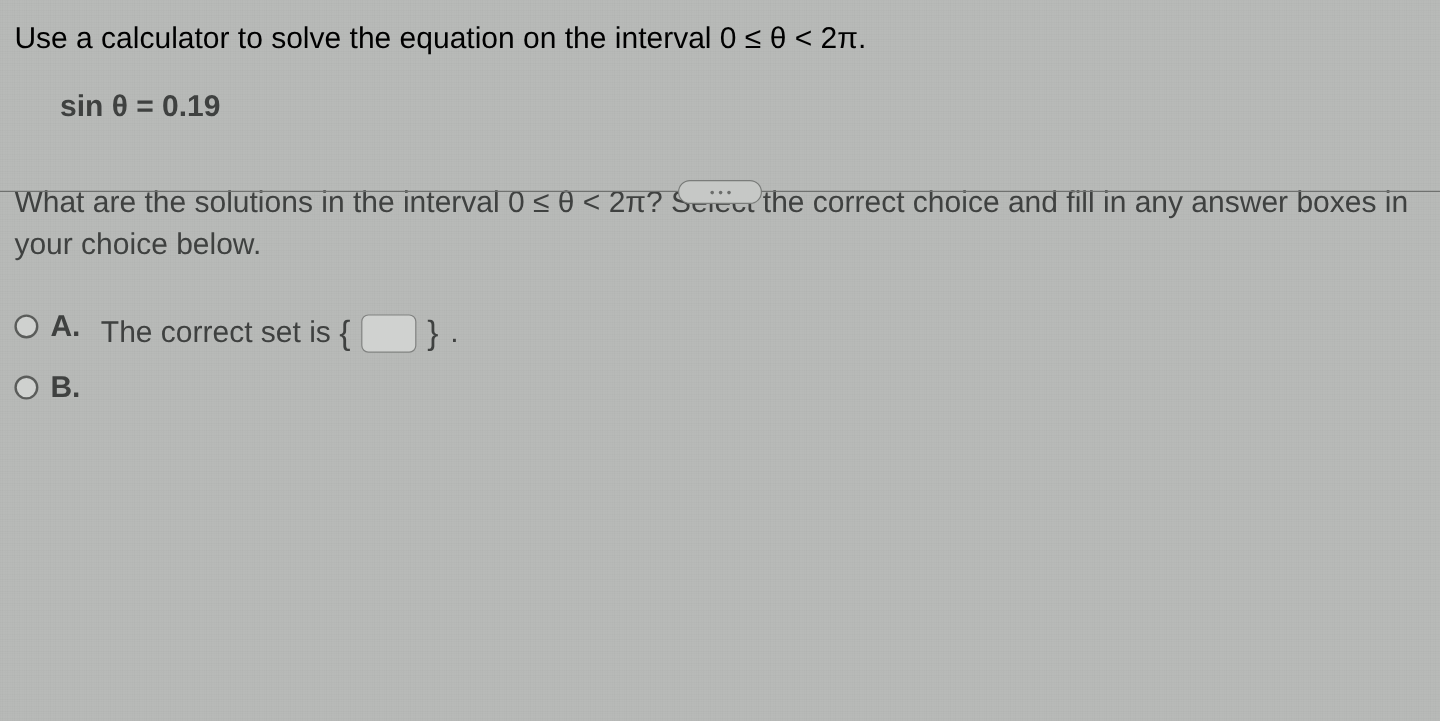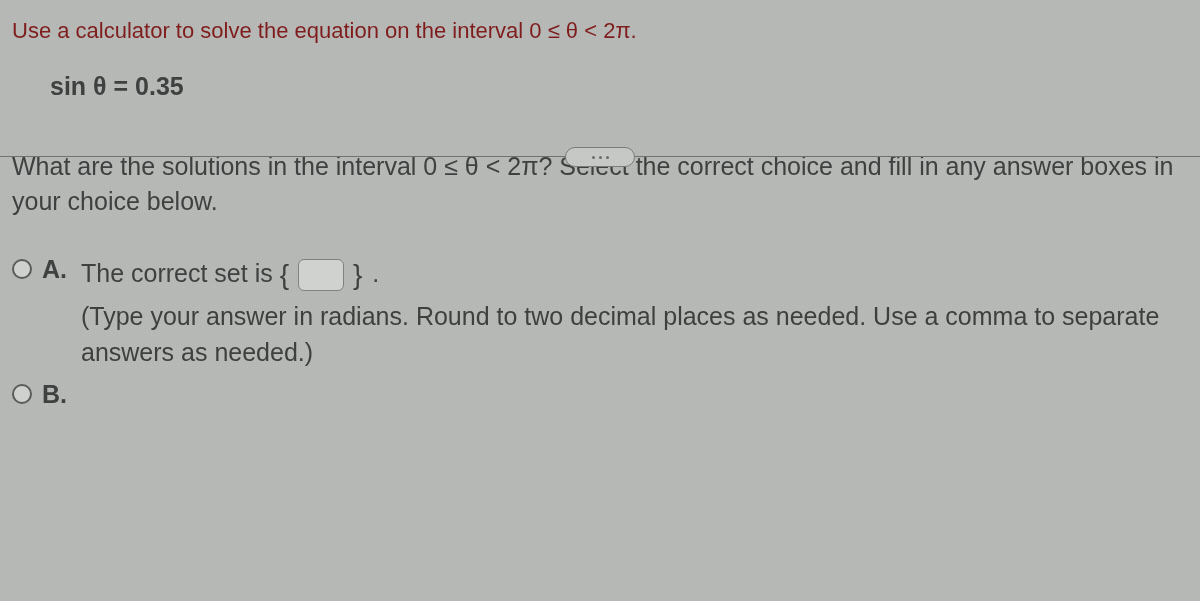--- a/index.html
+++ b/index.html
@@ -23,22 +23,22 @@
         repeating-linear-gradient(0deg, rgba(0,0,0,0.02) 0px, transparent 1px, transparent 2px),
         repeating-linear-gradient(90deg, rgba(0,0,0,0.02) 0px, transparent 1px, transparent 2px);
       pointer-events: none;
     }
     .content {
       padding: 18px 12px 12px 12px;
       position: relative;
       z-index: 1;
     }
     .instruction {
-      font-size: 22px;
-      color: #7f1d1d;
+      font-size: 25px;
+      color: #000000;
       margin-bottom: 28px;
     }
     .equation {
       font-size: 25px;
       color: #3f4140;
       font-weight: bold;
       margin-left: 38px;
       margin-bottom: 46px;
     }
     .divider-wrap {
@@ -131,21 +131,21 @@
       margin-left: 3px;
     }
   </style>
 </head>
 <body>
 
 <div class="noise-overlay"></div>
 
 <div class="content">
   <div class="instruction">Use a calculator to solve the equation on the interval 0 ≤ θ &lt; 2π.</div>
-  <div class="equation">sin θ = 0.35</div>
+  <div class="equation">sin θ = 0.19</div>
 
   <div class="divider-wrap">
     <div class="divider-line"></div>
     <div class="pill">
       <span class="pill-dot"></span>
       <span class="pill-dot"></span>
       <span class="pill-dot"></span>
     </div>
   </div>
 
@@ -153,21 +153,20 @@
 
   <div class="choice-row">
     <div class="radio"></div>
     <div class="choice-letter">A.</div>
     <div class="choice-body">
       <span>The correct set is</span>
       <span class="brace">{</span>
       <span class="input-box"></span>
       <span class="brace">}</span>
       <span class="period">.</span>
-      <span class="hint">(Type your answer in radians.  Round to two decimal places as needed.  Use a comma to separate answers as needed.)</span>
     </div>
   </div>
 
   <div class="choice-row">
     <div class="radio"></div>
     <div class="choice-letter">B.</div>
   </div>
 </div>
 
 </body></html>

